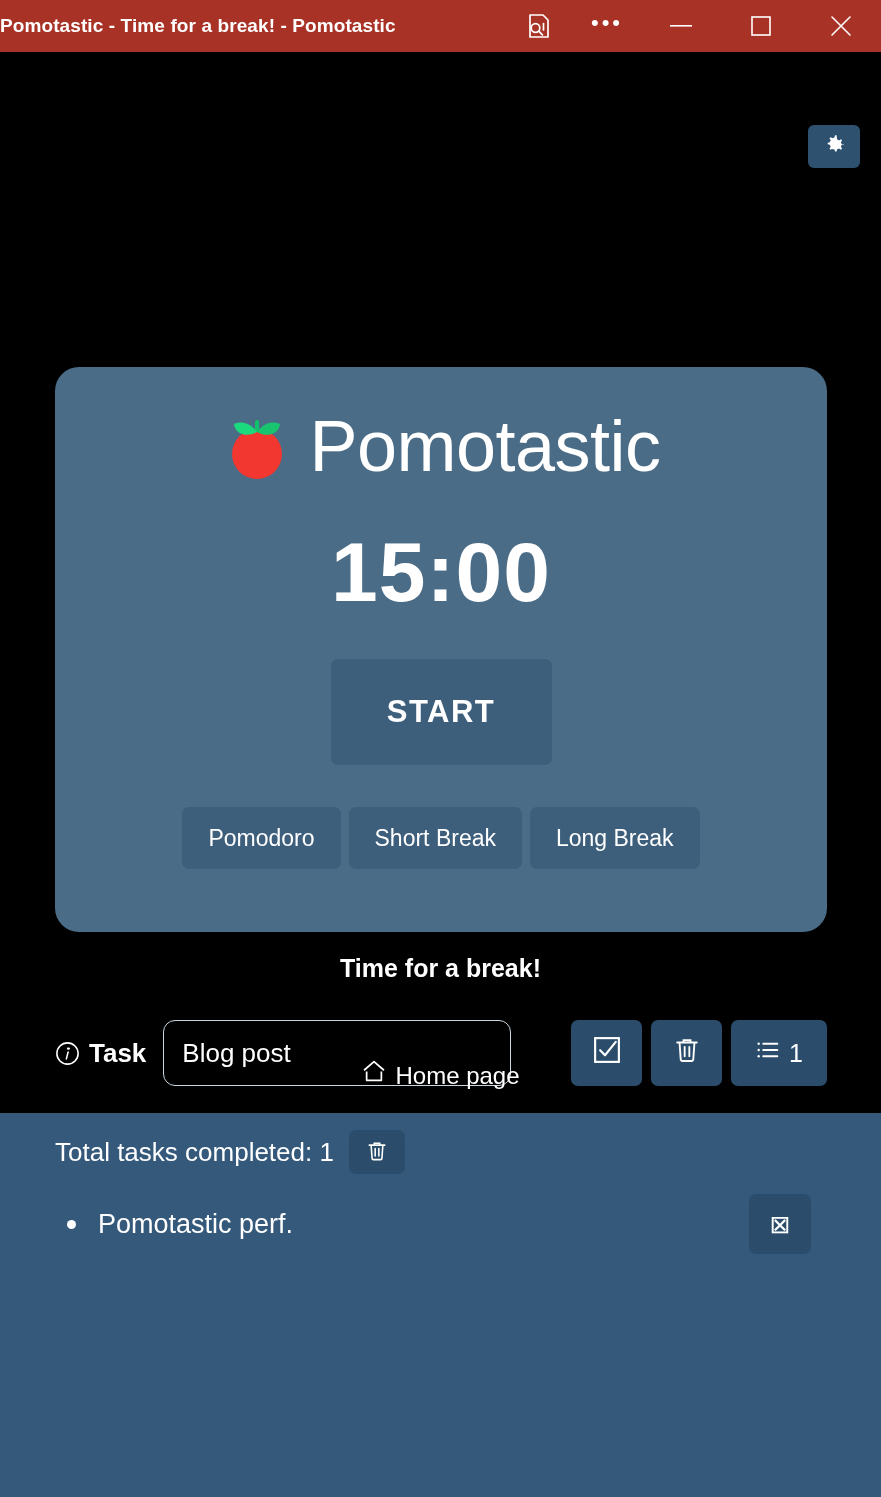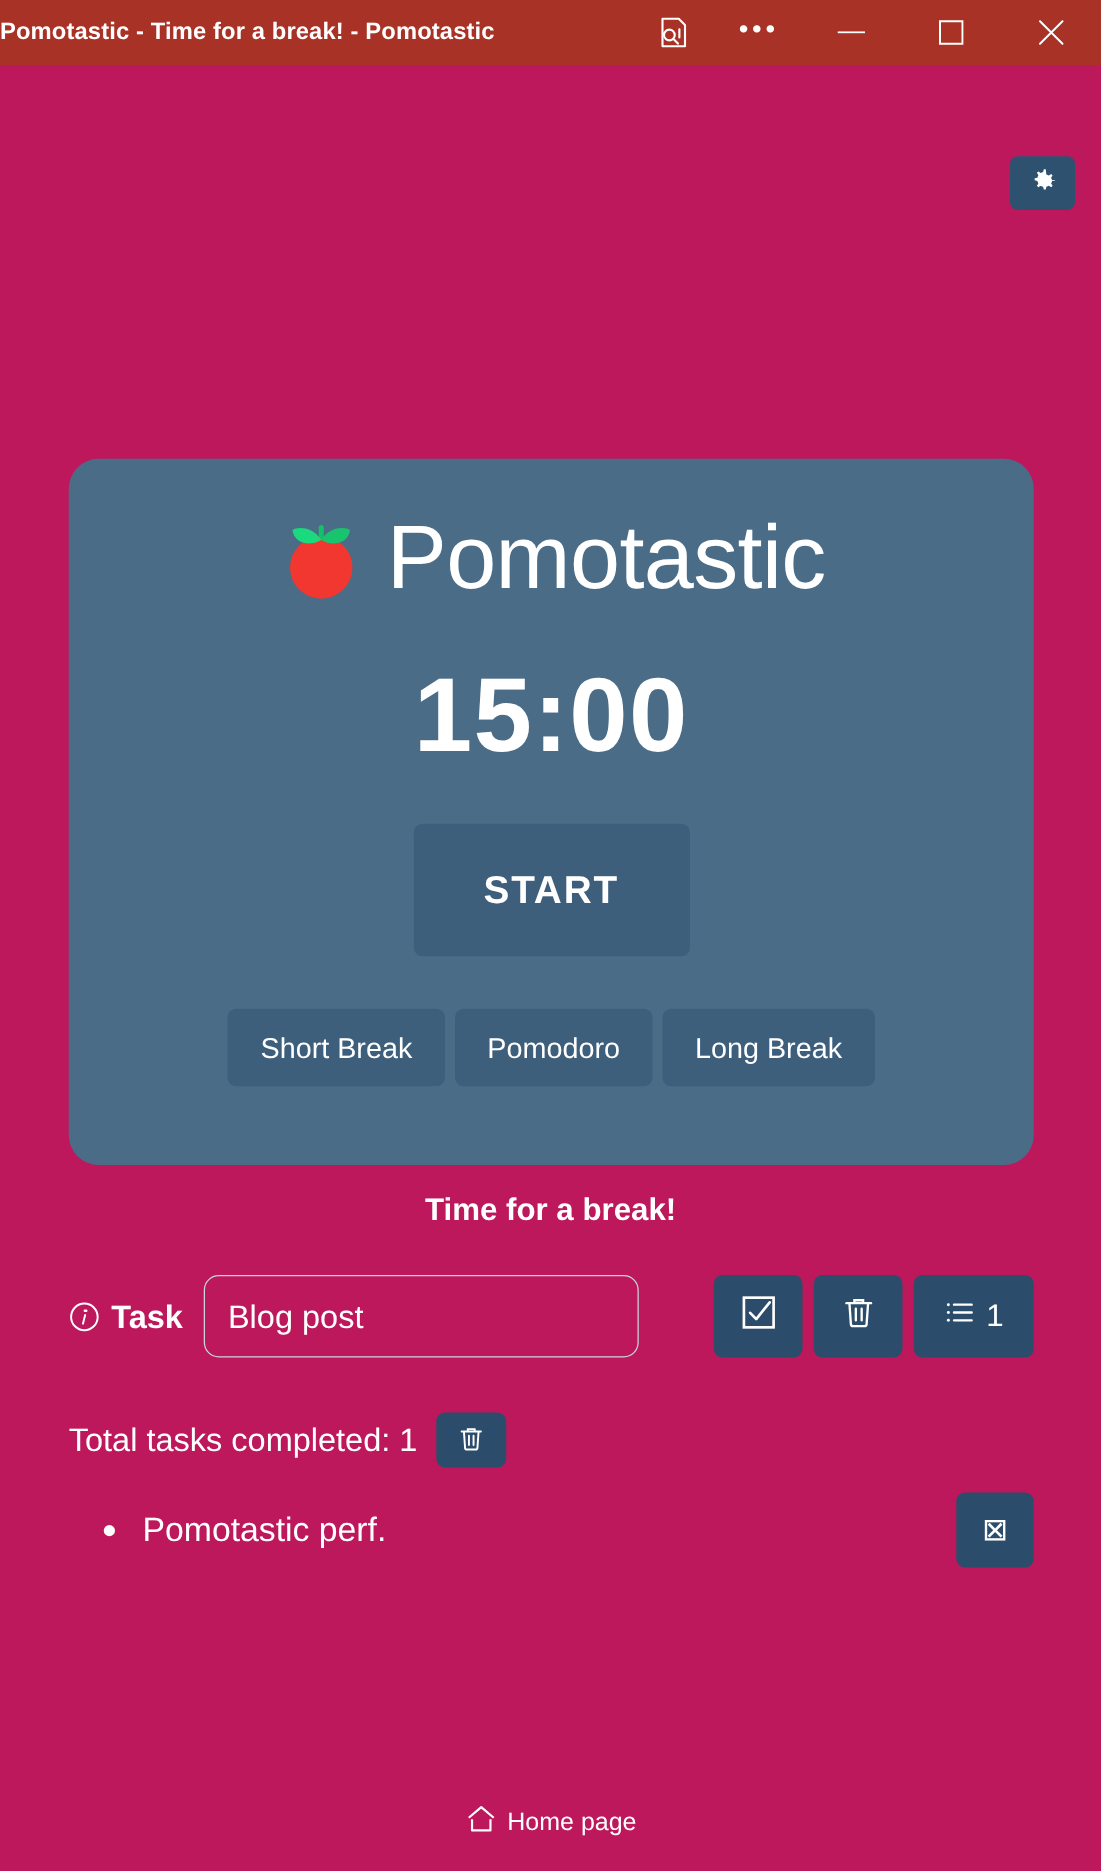--- a/index.html
+++ b/index.html
@@ -53,22 +53,22 @@
     line-height: 0;
     letter-spacing: 3px;
     color: #fff;
     padding-bottom: 6px;
   }
 
   
   .app {
     position: relative;
     width: 881px;
-    height: 1445px;
-    background: #be185d;
+    height: 1061px;
+    background: #000000;
   }
 
   .gear-btn {
     position: absolute;
     top: 73px;
     right: 21px;
     width: 52px;
     height: 43px;
     background: #2E5170;
     border: none;
@@ -244,21 +244,21 @@
     height: 44px;
     display: flex;
     align-items: center;
     justify-content: center;
     cursor: pointer;
   }
 
   .completed-list {
     position: absolute;
     top: 1142px;
-    left: 55px;
+    left: 39px;
     width: 772px;
     list-style: none;
   }
   .completed-item {
     display: flex;
     align-items: center;
     height: 60px;
     padding-left: 28px;
   }
   .bullet {
@@ -294,23 +294,23 @@
     bottom: 0;
     left: 0;
     width: 881px;
     height: 78px;
     display: flex;
     align-items: center;
     justify-content: center;
   }
   .home-link {
     display: flex;
-    align-items: center;
+    align-items: flex-end;
     gap: 8px;
-    font-size: 20px;
+    font-size: 24px;
     color: #ffffff;
     text-decoration: none;
     cursor: pointer;
   }
 </style>
 </head>
 <body>
 
 <div class="titlebar">
   <div class="titlebar-title">Pomotastic - Time for a break! - Pomotastic</div>
@@ -372,22 +372,22 @@
         </svg>
       </span>
       <span class="brand-name">Pomotastic</span>
     </div>
 
     <div class="timer">15:00</div>
 
     <button class="start-btn">START</button>
 
     <div class="modes">
+      <button class="mode-btn">Pomodoro</button>
       <button class="mode-btn">Short Break</button>
-      <button class="mode-btn">Pomodoro</button>
       <button class="mode-btn">Long Break</button>
     </div>
   </div>
 
   <div class="status">Time for a break!</div>
 
   <div class="task-row">
     <div class="task-label">
       <span class="info-icon">
         <svg width="25" height="25" viewBox="0 0 24 24" fill="none" stroke="#ffffff" stroke-width="1.5">

